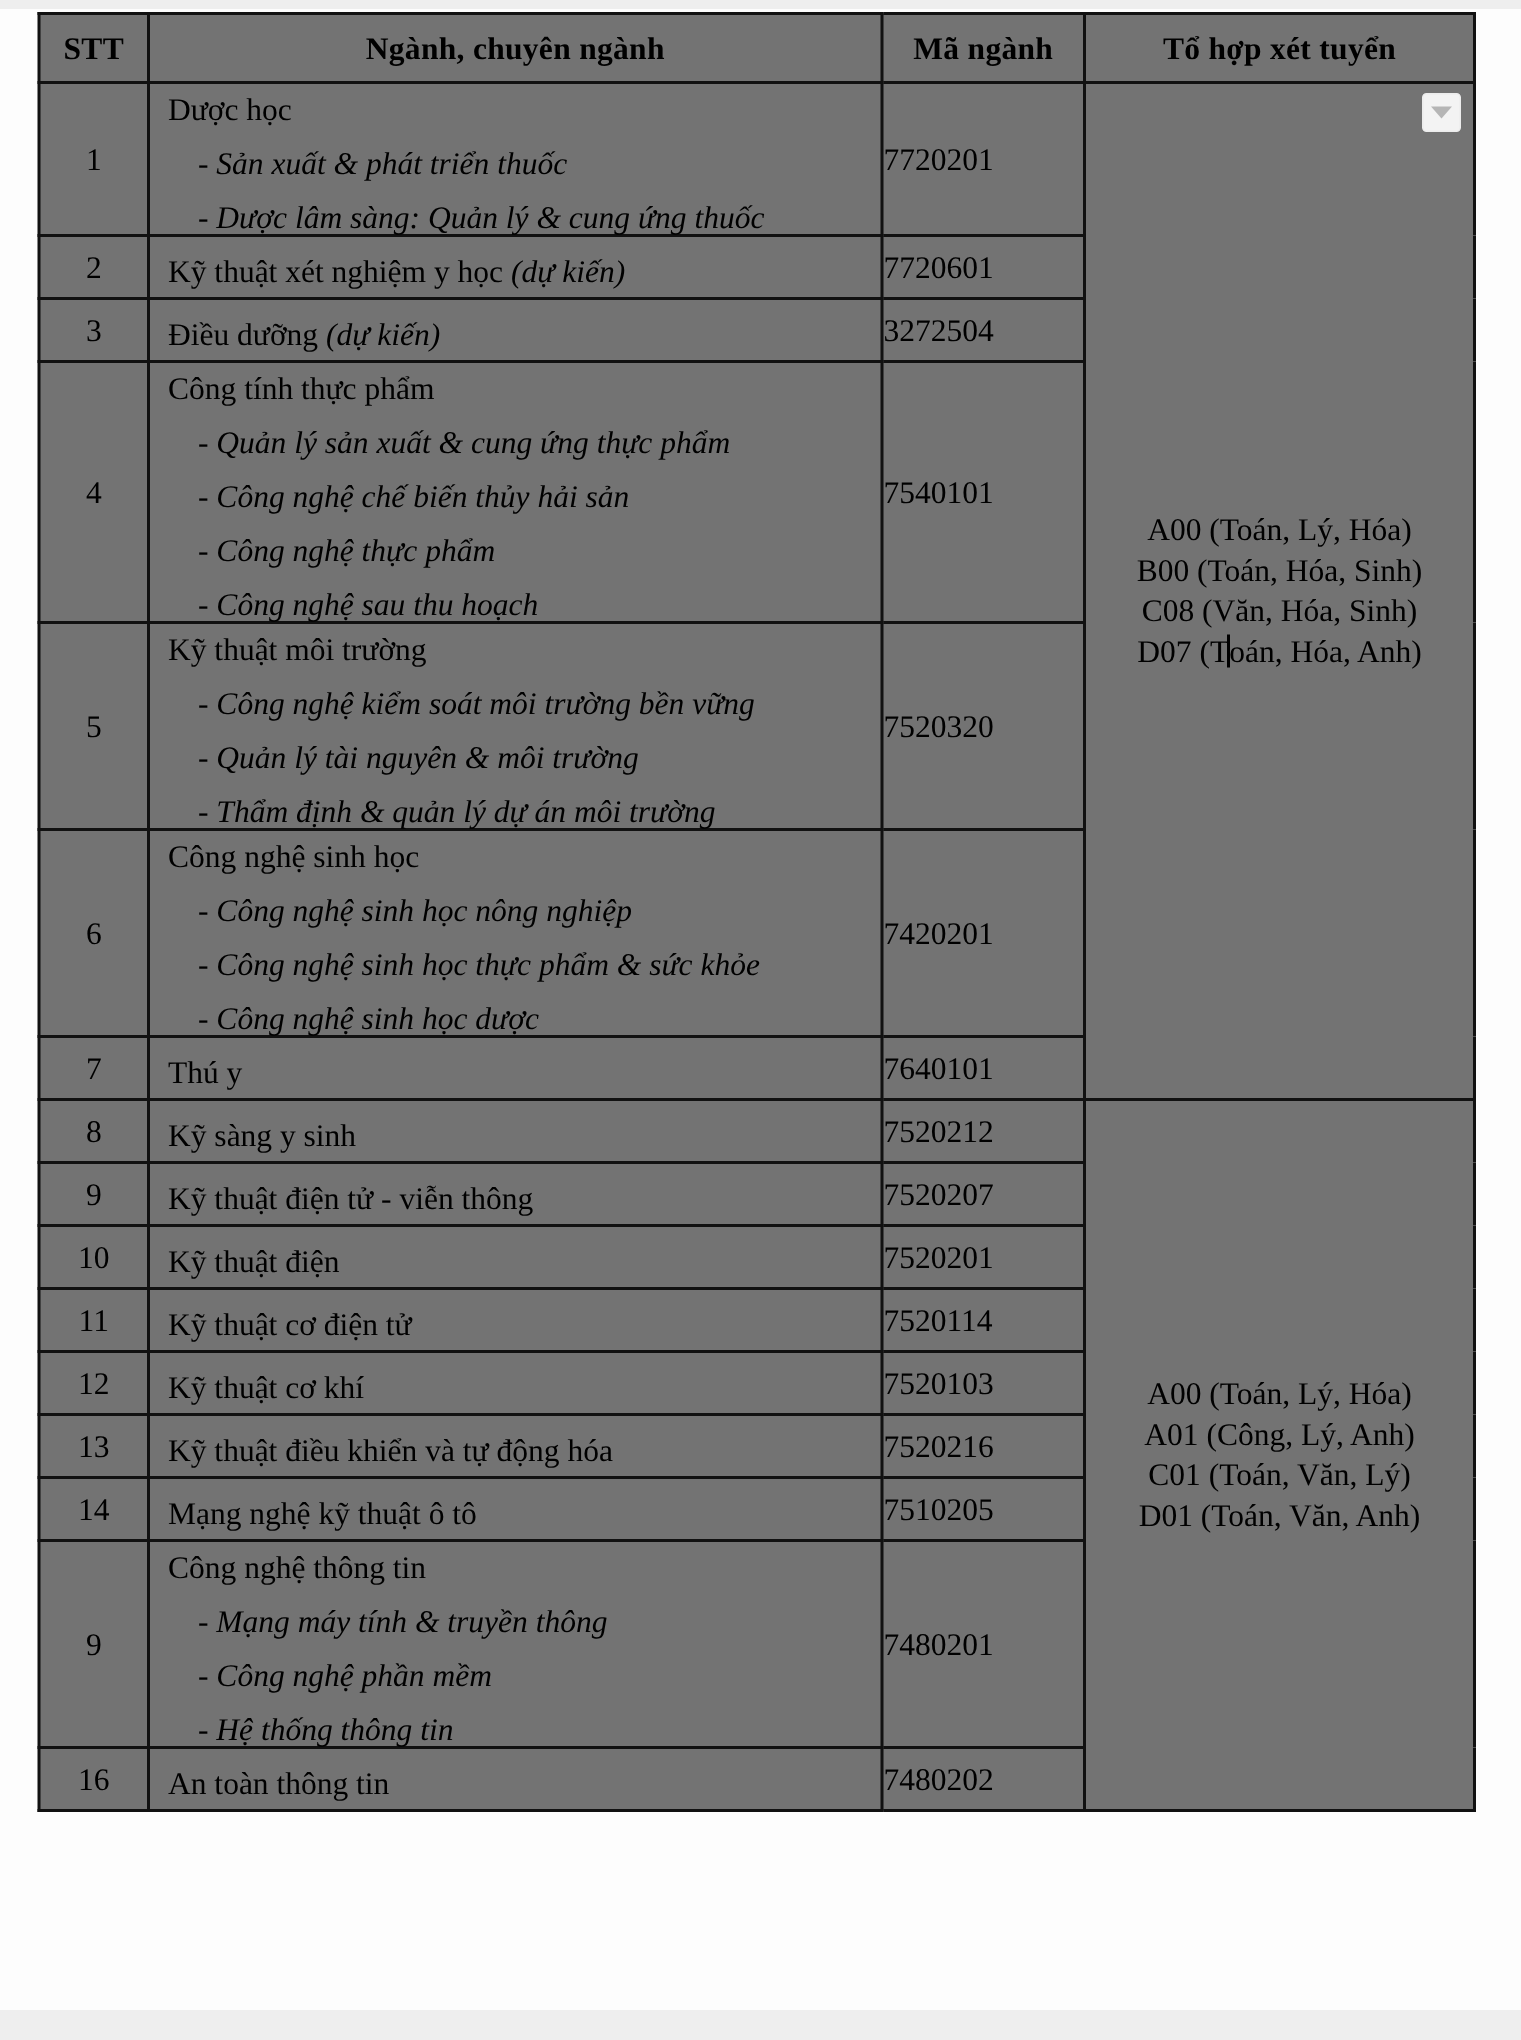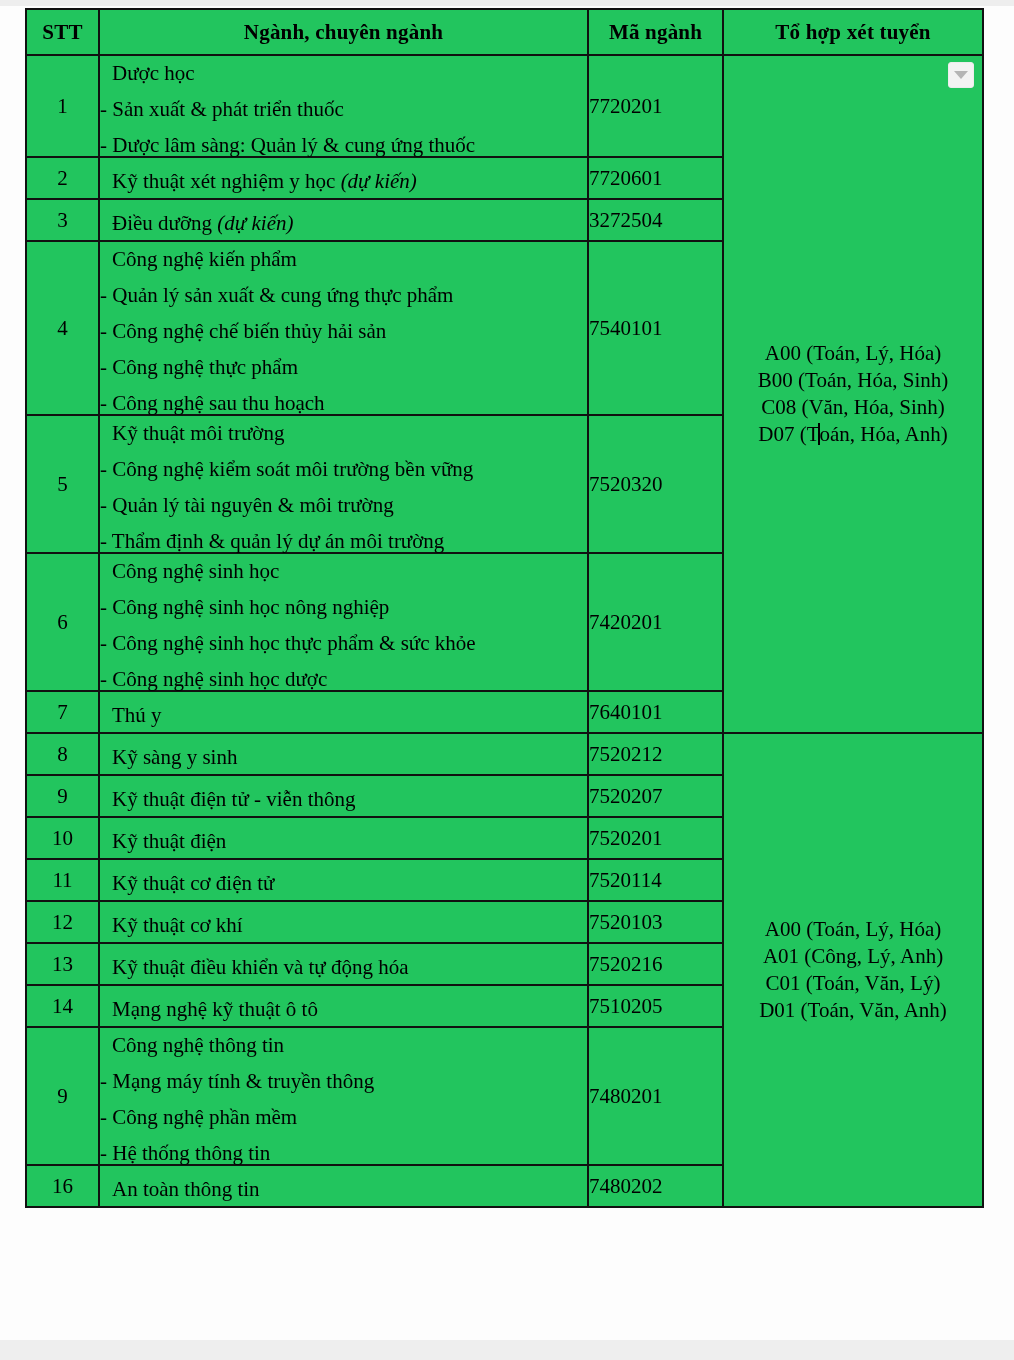--- a/index.html
+++ b/index.html
@@ -41,21 +41,21 @@
     table-layout: fixed;
     width: 957px;
     background: #ffffff;
   }
 
   table.admissions td,
   table.admissions th {
     border: 2px solid #111111;
     padding: 0;
     vertical-align: middle;
-    background: #22c55e;
+    background: #737373;
     margin-left: 18px;
   }
 
   
   col.c-stt   { width: 73px; }
   col.c-major { width: 489px; }
   col.c-code  { width: 135px; }
   col.c-combo { width: 260px; }
 
   
@@ -96,21 +96,23 @@
   }
 
   .major-title {
     display: block;
     margin: 7px 0 0 0;
     font-style: normal;
     padding-left: 12px;
   }
   .major-sub {
     display: block;
+    font-style: italic;
     margin-top: 15px;
+    padding-left: 32px;
   }
   .note-italic { font-style: italic; }
   tr.single td { height: 42px; }
 
   
   .text-caret {
     display: inline-block;
     width: 2px;
     height: 22px;
     background: #000;
@@ -195,21 +197,21 @@
         <td class="stt">3</td>
         <td class="major single-line">
           <span class="major-title"><span>Điều dưỡng</span><span class="note-italic"> (dự kiến)</span></span>
         </td>
         <td class="code">3272504</td>
       </tr>
 
       <tr>
         <td class="stt">4</td>
         <td class="major">
-          <span class="major-title">Công nghệ kiến phẩm</span>
+          <span class="major-title">Công tính thực phẩm</span>
           <span class="major-sub">- Quản lý sản xuất &amp; cung ứng thực phẩm</span>
           <span class="major-sub">- Công nghệ chế biến thủy hải sản</span>
           <span class="major-sub">- Công nghệ thực phẩm</span>
           <span class="major-sub">- Công nghệ sau thu hoạch</span>
         </td>
         <td class="code">7540101</td>
       </tr>
 
       <tr>
         <td class="stt">5</td>

